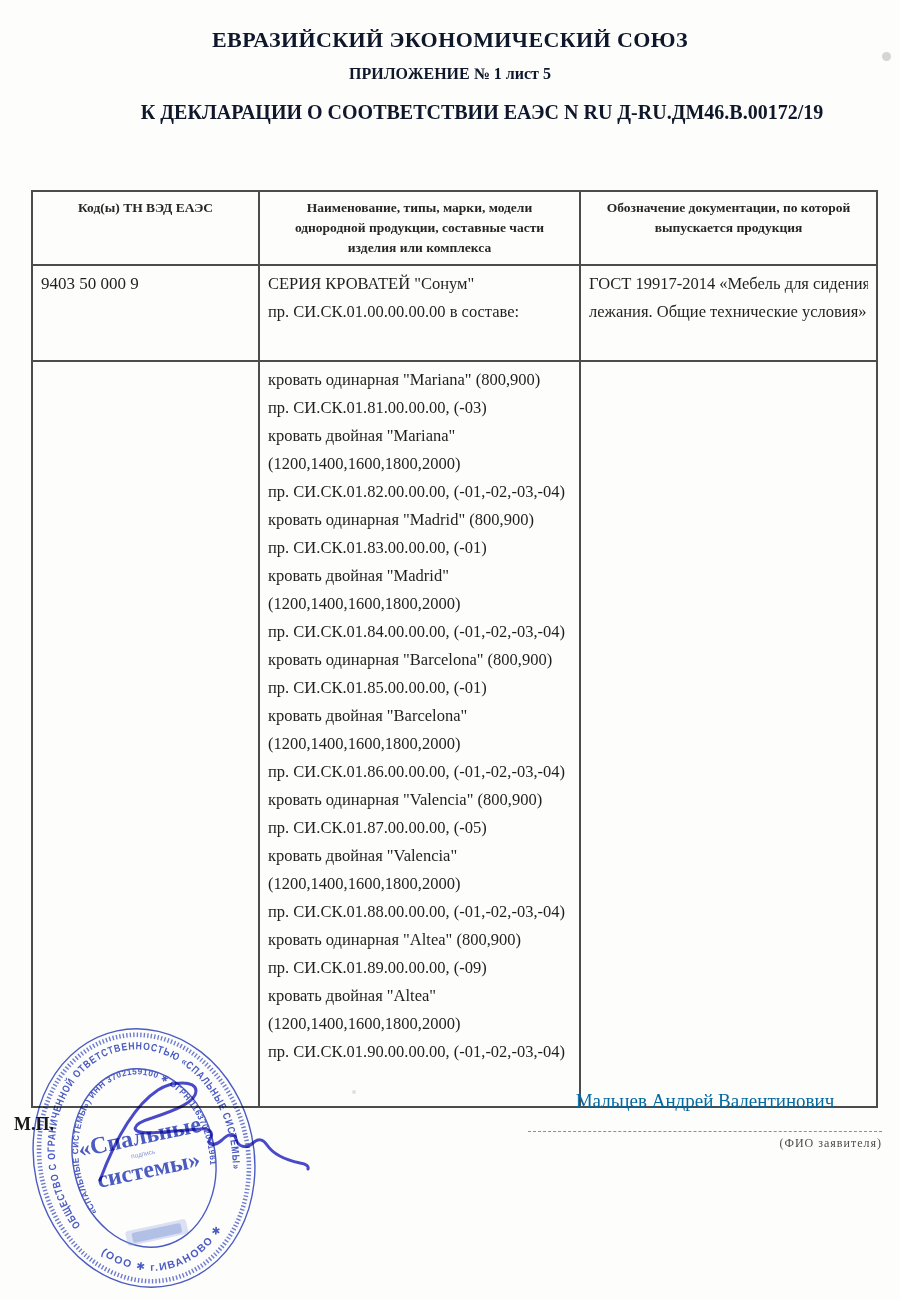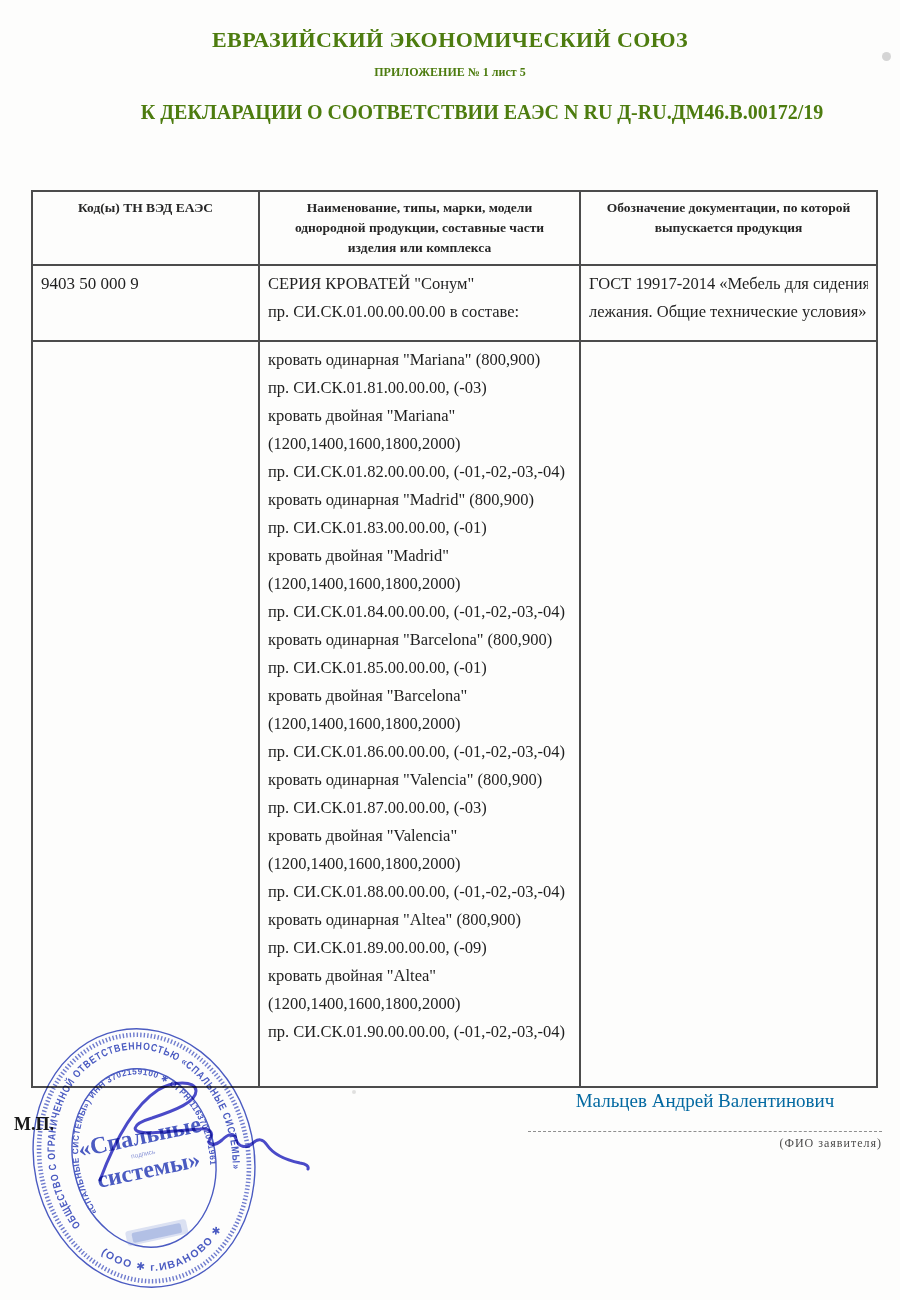--- a/index.html
+++ b/index.html
@@ -1,26 +1,26 @@
 <!DOCTYPE html>
 <html><head>
 <meta charset="utf-8">
 <style>
   html,body{margin:0;padding:0;background:#e8e8e8;}
   .page{position:relative;width:900px;height:1300px;background:#fdfdfc;overflow:hidden;
         font-family:"Liberation Serif","DejaVu Serif",serif;color:#1f1f1f;}
-  .title{position:absolute;left:0;width:100%;text-align:center;font-weight:bold;color:#4d7c0f;}
+  .title{position:absolute;left:0;width:100%;text-align:center;font-weight:bold;color:#0f172a;}
   .t1{top:27px;font-size:22px;letter-spacing:.4px;}
-  .t2{top:65px;font-size:12px;}
+  .t2{top:65px;font-size:16px;}
   .t3{top:101px;font-size:20px;margin-left:32px;}
   .caption{position:absolute;top:160px;left:0;width:100%;text-align:center;font-size:17px;color:#222;}
   table.products{position:absolute;left:31px;top:190px;width:845px;border-collapse:collapse;table-layout:fixed;}
   .products th,.products td{border:2px solid #4c4c4c;vertical-align:top;}
   .products th{font-size:13.5px;line-height:20px;font-weight:bold;text-align:center;padding:6px 22px;height:60px;color:#262626;}
-  .products td{font-size:16.5px;line-height:28px;padding:4px 8px 4px 8px;}
+  .products td{font-size:16.5px;line-height:28px;padding:4px 8px 24px 8px;}
   td.code-cell{font-size:17px;}
   tr.row-series td{height:66px;}
   tr.row-models td{padding-bottom:40px;}
   .ln{white-space:nowrap;overflow:hidden;}
   .mp{position:absolute;left:14px;top:1086px;font-size:18px;font-weight:bold;color:#1a1a1a;z-index:1;margin-top:28px;}
   .applicant-name{position:absolute;left:520px;top:1090px;width:370px;text-align:center;font-size:19px;color:#0369a1;}
   .sig-line{position:absolute;left:528px;top:1131px;width:354px;height:0;border-top:1.5px dashed #8f8f8f;}
   .fio{position:absolute;left:528px;top:1136px;width:354px;text-align:right;font-size:12px;
        color:#4a4a4a;letter-spacing:1px;}
   .stamp{position:absolute;left:24px;top:1020px;width:240px;height:276px;z-index:2;
@@ -83,21 +83,21 @@
               <div class="ln">пр. СИ.СК.01.83.00.00.00, (-01)</div>
               <div class="ln">кровать двойная "Madrid"</div>
               <div class="ln">(1200,1400,1600,1800,2000)</div>
               <div class="ln">пр. СИ.СК.01.84.00.00.00, (-01,-02,-03,-04)</div>
               <div class="ln">кровать одинарная "Barcelona" (800,900)</div>
               <div class="ln">пр. СИ.СК.01.85.00.00.00, (-01)</div>
               <div class="ln">кровать двойная "Barcelona"</div>
               <div class="ln">(1200,1400,1600,1800,2000)</div>
               <div class="ln">пр. СИ.СК.01.86.00.00.00, (-01,-02,-03,-04)</div>
               <div class="ln">кровать одинарная "Valencia" (800,900)</div>
-              <div class="ln">пр. СИ.СК.01.87.00.00.00, (-03)</div>
+              <div class="ln">пр. СИ.СК.01.87.00.00.00, (-05)</div>
               <div class="ln">кровать двойная "Valencia"</div>
               <div class="ln">(1200,1400,1600,1800,2000)</div>
               <div class="ln">пр. СИ.СК.01.88.00.00.00, (-01,-02,-03,-04)</div>
               <div class="ln">кровать одинарная "Altea" (800,900)</div>
               <div class="ln">пр. СИ.СК.01.89.00.00.00, (-09)</div>
               <div class="ln">кровать двойная "Altea"</div>
               <div class="ln">(1200,1400,1600,1800,2000)</div>
               <div class="ln">пр. СИ.СК.01.90.00.00.00, (-01,-02,-03,-04)</div>
             </div>
         </td>

